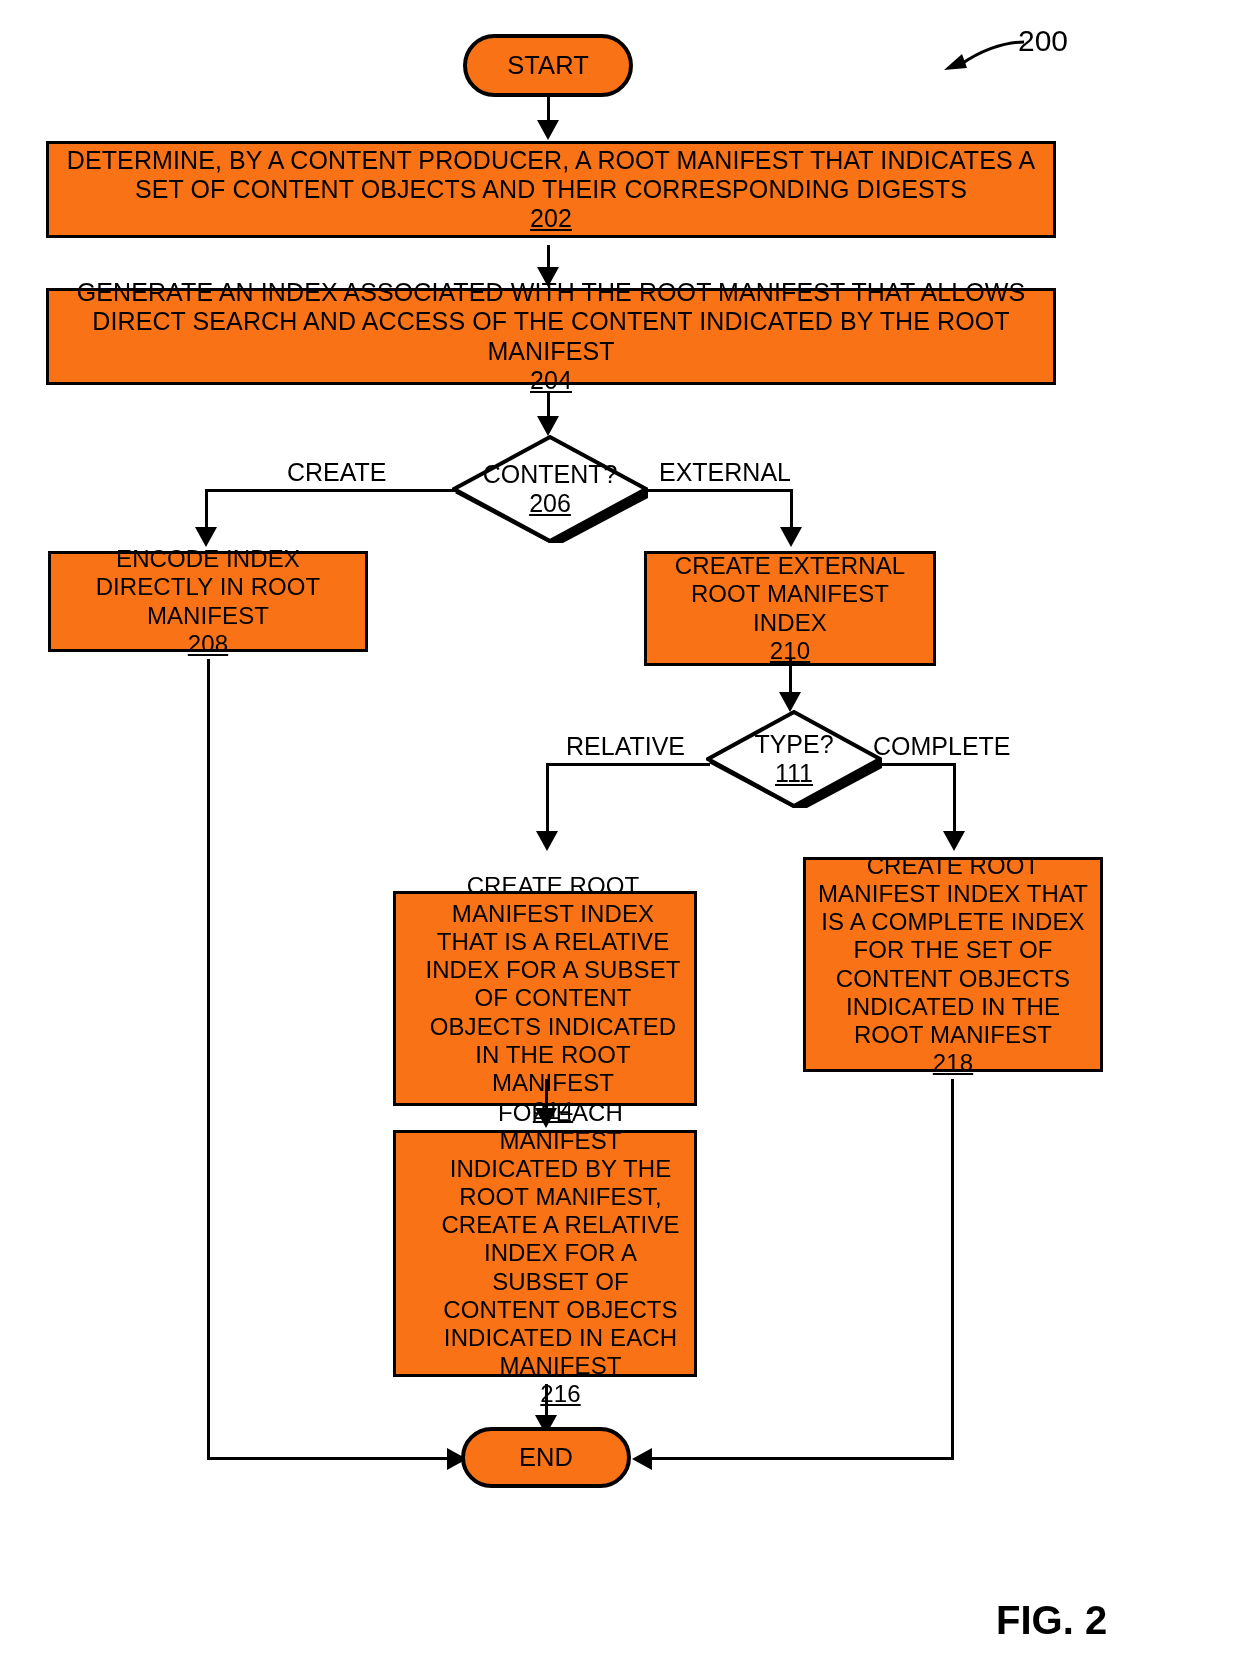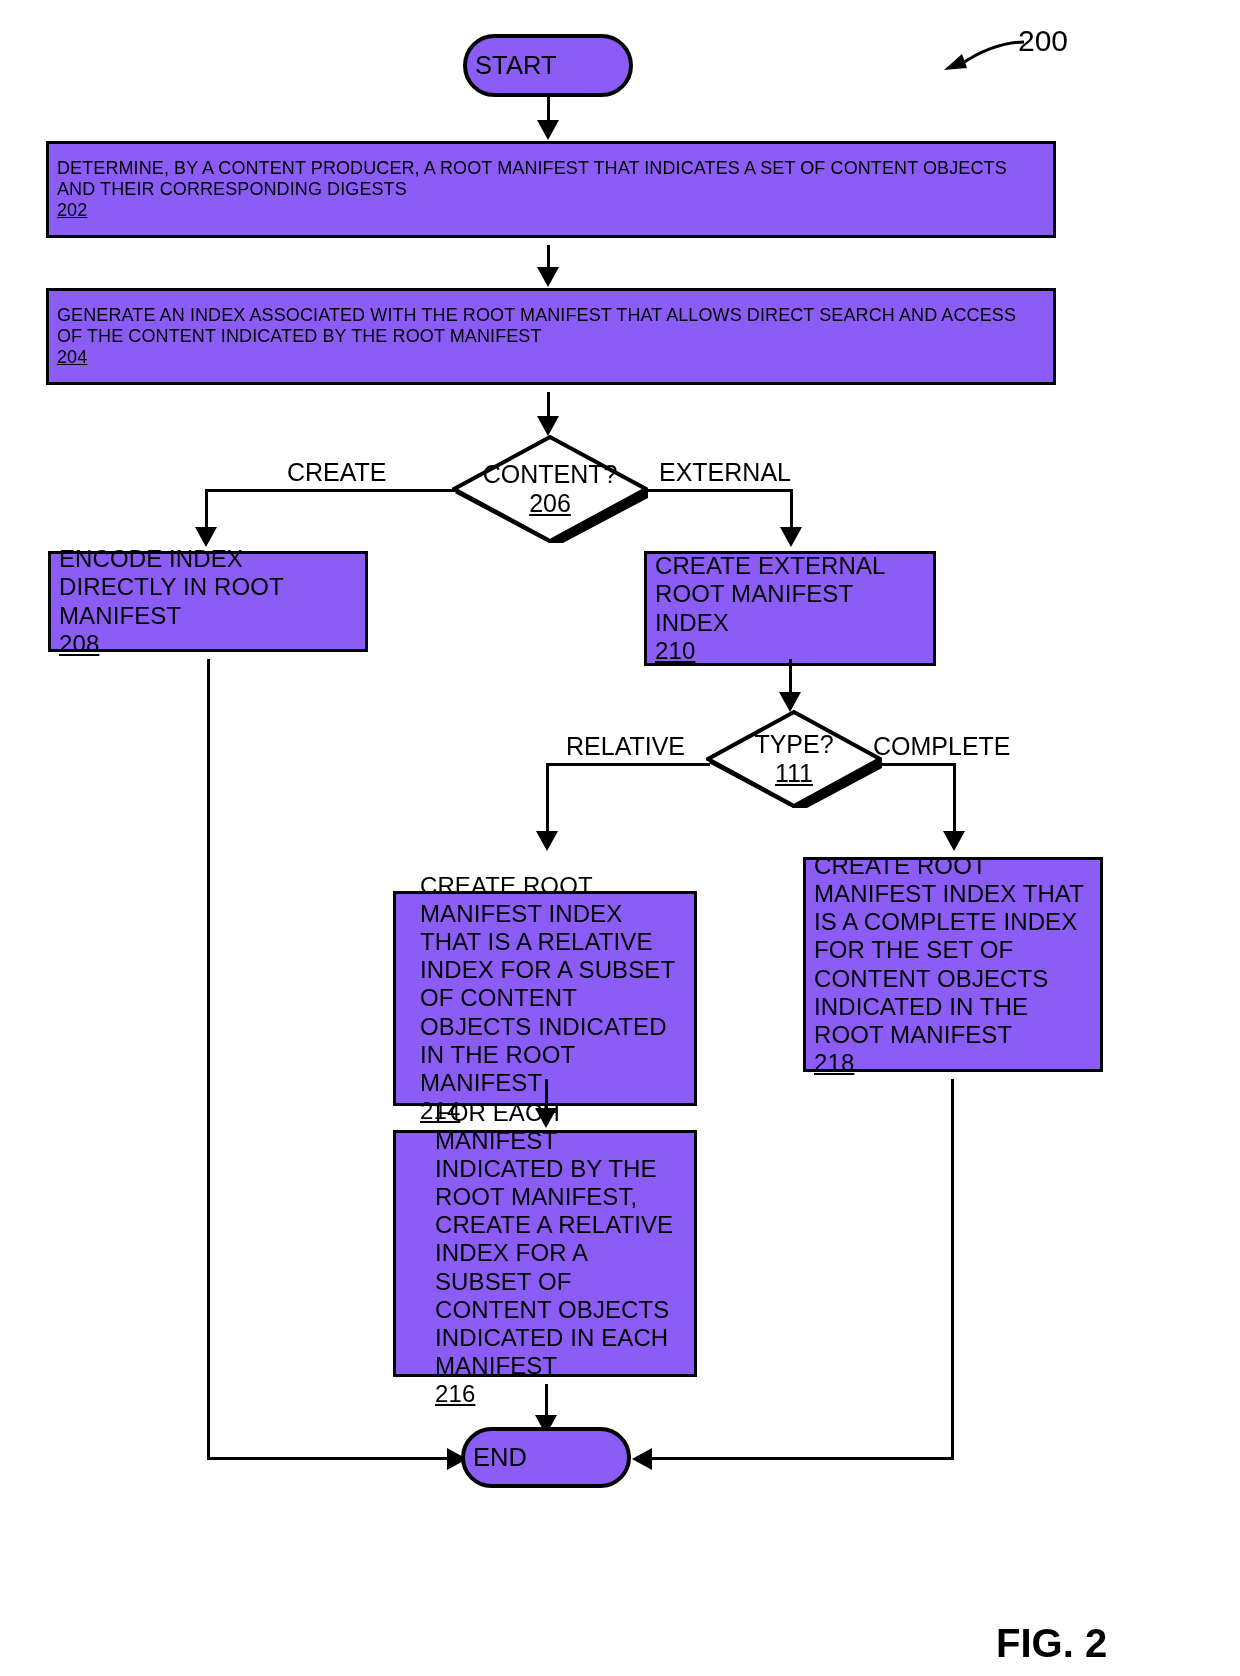--- a/index.html
+++ b/index.html
@@ -16,26 +16,26 @@
     position: relative;
     width: 1240px;
     height: 1676px;
     background: #ffffff;
     overflow: hidden;
   }
 
   
   .node {
     position: absolute;
-    background: #8b5cf6;
+    background: #f97316;
     border: 3px solid #000000;
     display: flex;
     align-items: center;
     justify-content: center;
-    text-align: left;
+    text-align: center;
     line-height: 1.17;
     letter-spacing: 0.1px;
   }
   
   .node::after {
     content: "";
     position: absolute;
     left: 7px;
     top: 7px;
     right: -7px;
@@ -115,21 +115,21 @@
     white-space: nowrap;
   }
   .fignum-200 {
     position: absolute;
     white-space: nowrap;
   }
   .lead-arrow { position: absolute; }
 
   
   .fs-big   { font-size: 25.5px; }
-  .fs-box   { font-size: 18px; }
+  .fs-box   { font-size: 25px; }
   .fs-small { font-size: 24px; }
   .fs-dec   { font-size: 25px; }
   .fs-fig   { font-size: 40px; }
   .fs-200   { font-size: 30px; }
 </style>
 </head>
 <body>
 
 <div id="canvas">
 
@@ -259,15 +259,15 @@
   <div class="arrowhead arr-down" style="left:535px; top:1415px;"></div>
 
   <div class="line vline" style="left:951px; top:1079px; height:381px;"></div>
   <div class="line hline" style="left:637px; top:1457px; width:317px;"></div>
   <div class="arrowhead arr-left" style="left:632px; top:1448px;"></div>
 
   <div class="node terminator fs-big" style="left:461px; top:1427px; width:170px; height:61px;">
     <span class="txt">END</span>
   </div>
 
-  <div class="fig-label fs-fig" style="left:996px; top:1598px;margin-top:23px;">FIG. 2</div>
+  <div class="fig-label fs-fig" style="left:996px; top:1598px;">FIG. 2</div>
 
 </div>
 
 </body></html>

